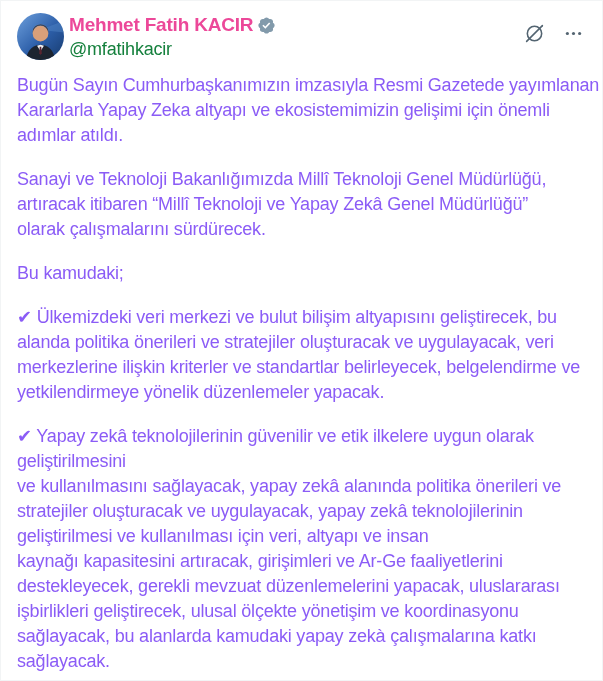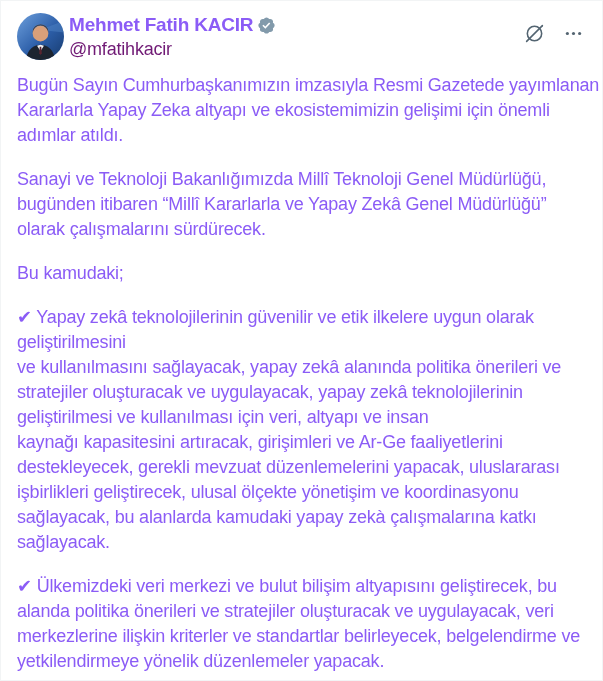--- a/index.html
+++ b/index.html
@@ -39,33 +39,33 @@
     min-width: 0;
   }
   .name-row {
     display: flex;
     align-items: center;
     height: 24px;
   }
   .author-name {
     font-size: 19px;
     font-weight: 700;
-    color: #8b5cf6;
+    color: #ec4899;
     letter-spacing: -0.2px;
     cursor: pointer;
     white-space: nowrap;
   }
   .badge {
     margin-left: 4px;
     display: inline-flex;
     align-items: center;
   }
   .author-handle {
     font-size: 18px;
-    color: #701a75;
+    color: #15803d;
     letter-spacing: -0.2px;
     height: 24px;
     line-height: 24px;
     cursor: pointer;
   }
   .header-actions {
     margin-left: auto;
     display: flex;
     align-items: center;
     gap: 14px;
@@ -148,31 +148,31 @@
         </svg>
       </button>
     </div>
   </div>
 
   <div class="tweet-text">
       <p>Bugün Sayın Cumhurbaşkanımızın imzasıyla Resmi Gazetede yayımlanan
 Kararlarla Yapay Zeka altyapı ve ekosistemimizin gelişimi için önemli
 adımlar atıldı.</p>
       <p>Sanayi ve Teknoloji Bakanlığımızda Millî Teknoloji Genel Müdürlüğü,
-bugünden itibaren “Millî Kararlarla ve Yapay Zekâ Genel Müdürlüğü”
+artıracak itibaren “Millî Teknoloji ve Yapay Zekâ Genel Müdürlüğü”
 olarak çalışmalarını sürdürecek.</p>
       <p>Bu kamudaki;</p>
+      <p>✔ Ülkemizdeki veri merkezi ve bulut bilişim altyapısını geliştirecek, bu
+alanda politika önerileri ve stratejiler oluşturacak ve uygulayacak, veri
+merkezlerine ilişkin kriterler ve standartlar belirleyecek, belgelendirme ve
+yetkilendirmeye yönelik düzenlemeler yapacak.</p>
       <p>✔ Yapay zekâ teknolojilerinin güvenilir ve etik ilkelere uygun olarak
 geliştirilmesini
 ve kullanılmasını sağlayacak, yapay zekâ alanında politika önerileri ve
 stratejiler oluşturacak ve uygulayacak, yapay zekâ teknolojilerinin
 geliştirilmesi ve kullanılması için veri, altyapı ve insan
 kaynağı kapasitesini artıracak, girişimleri ve Ar-Ge faaliyetlerini
 destekleyecek, gerekli mevzuat düzenlemelerini yapacak, uluslararası
 işbirlikleri geliştirecek, ulusal ölçekte yönetişim ve koordinasyonu
 sağlayacak, bu alanlarda kamudaki yapay zekà çalışmalarına katkı
 sağlayacak.</p>
-      <p>✔ Ülkemizdeki veri merkezi ve bulut bilişim altyapısını geliştirecek, bu
-alanda politika önerileri ve stratejiler oluşturacak ve uygulayacak, veri
-merkezlerine ilişkin kriterler ve standartlar belirleyecek, belgelendirme ve
-yetkilendirmeye yönelik düzenlemeler yapacak.</p>
     </div>
 </div>
 
 </body></html>

